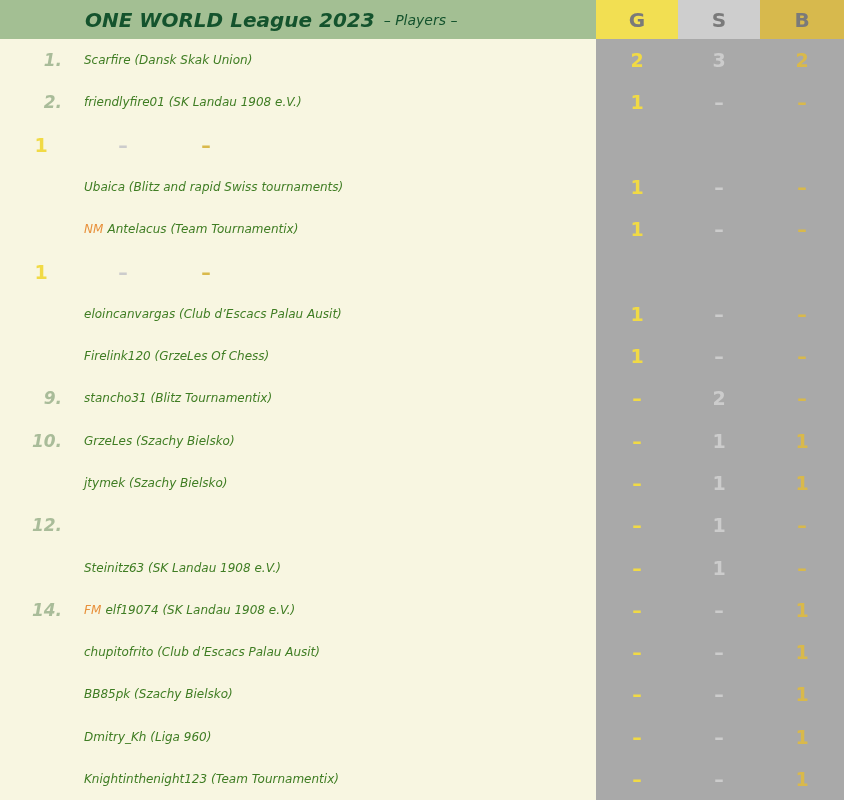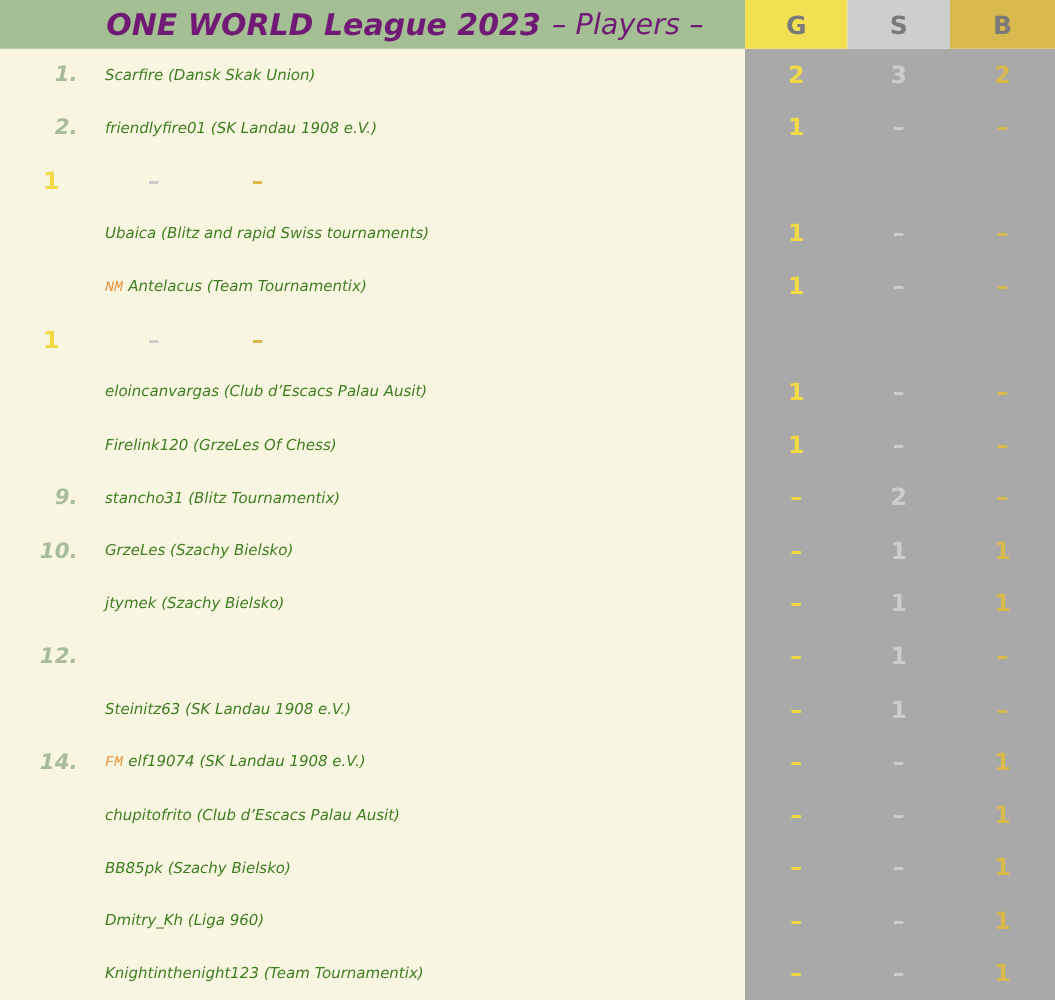--- a/index.html
+++ b/index.html
@@ -7,42 +7,42 @@
     width:844px;height:800px;overflow:hidden;position:relative;
     font-family:"DejaVu Sans","Liberation Sans",sans-serif;
     font-style:italic;
   }
   
   .header{height:39px;display:flex;}
   .header-left{
     width:596px;background:#a3bf93;display:flex;align-items:center;
     padding-left:85px;box-sizing:border-box;white-space:nowrap;
   }
-  .title-bold{font-weight:bold;font-size:24px;color:#701a75;}
-  .title-rest{font-size:23px;color:#701a75;margin-left:9px;}
+  .title-bold{font-weight:bold;font-size:20px;color:#14532d;}
+  .title-rest{font-size:14px;color:#14532d;margin-left:9px;}
   .hcol{
     display:flex;align-items:center;justify-content:center;
     font-style:normal;font-weight:bold;font-size:20px;color:#7a7a7a;
   }
   .hcol.g{width:82px;background:#f2df52;}
   .hcol.s{width:82px;background:#cecece;}
   .hcol.b{width:84px;background:#d7b94d;}
   
   .tbody{
     height:761px;display:flex;flex-direction:column;
     background:linear-gradient(to right,#f8f6e1 0,#f8f6e1 596px,#a9a9a9 596px,#a9a9a9 100%);
   }
   .row{flex:1;display:flex;align-items:center;}
   .pcell{width:596px;display:flex;align-items:center;box-sizing:border-box;}
   .rank{
     width:62px;text-align:right;font-weight:bold;font-size:17px;
     color:#a9bc99;flex-shrink:0;
   }
   .pname{margin-left:22px;font-size:12px;color:#3f7d23;white-space:nowrap;}
-  .prefix{color:#e8913c;font-family:Liberation Mono, monospace;}
+  .prefix{color:#e8913c;}
   .prefix:not(:empty){margin-right:0.35em;}
   .mcell{
     display:flex;align-items:center;justify-content:center;
     font-style:normal;font-weight:bold;font-size:19px;
   }
   .mcell.g{width:82px;color:#f1da45;}
   .mcell.s{width:82px;color:#cccccc;}
   .mcell.b{width:84px;color:#d9b94b;}
 </style>
 </head>

